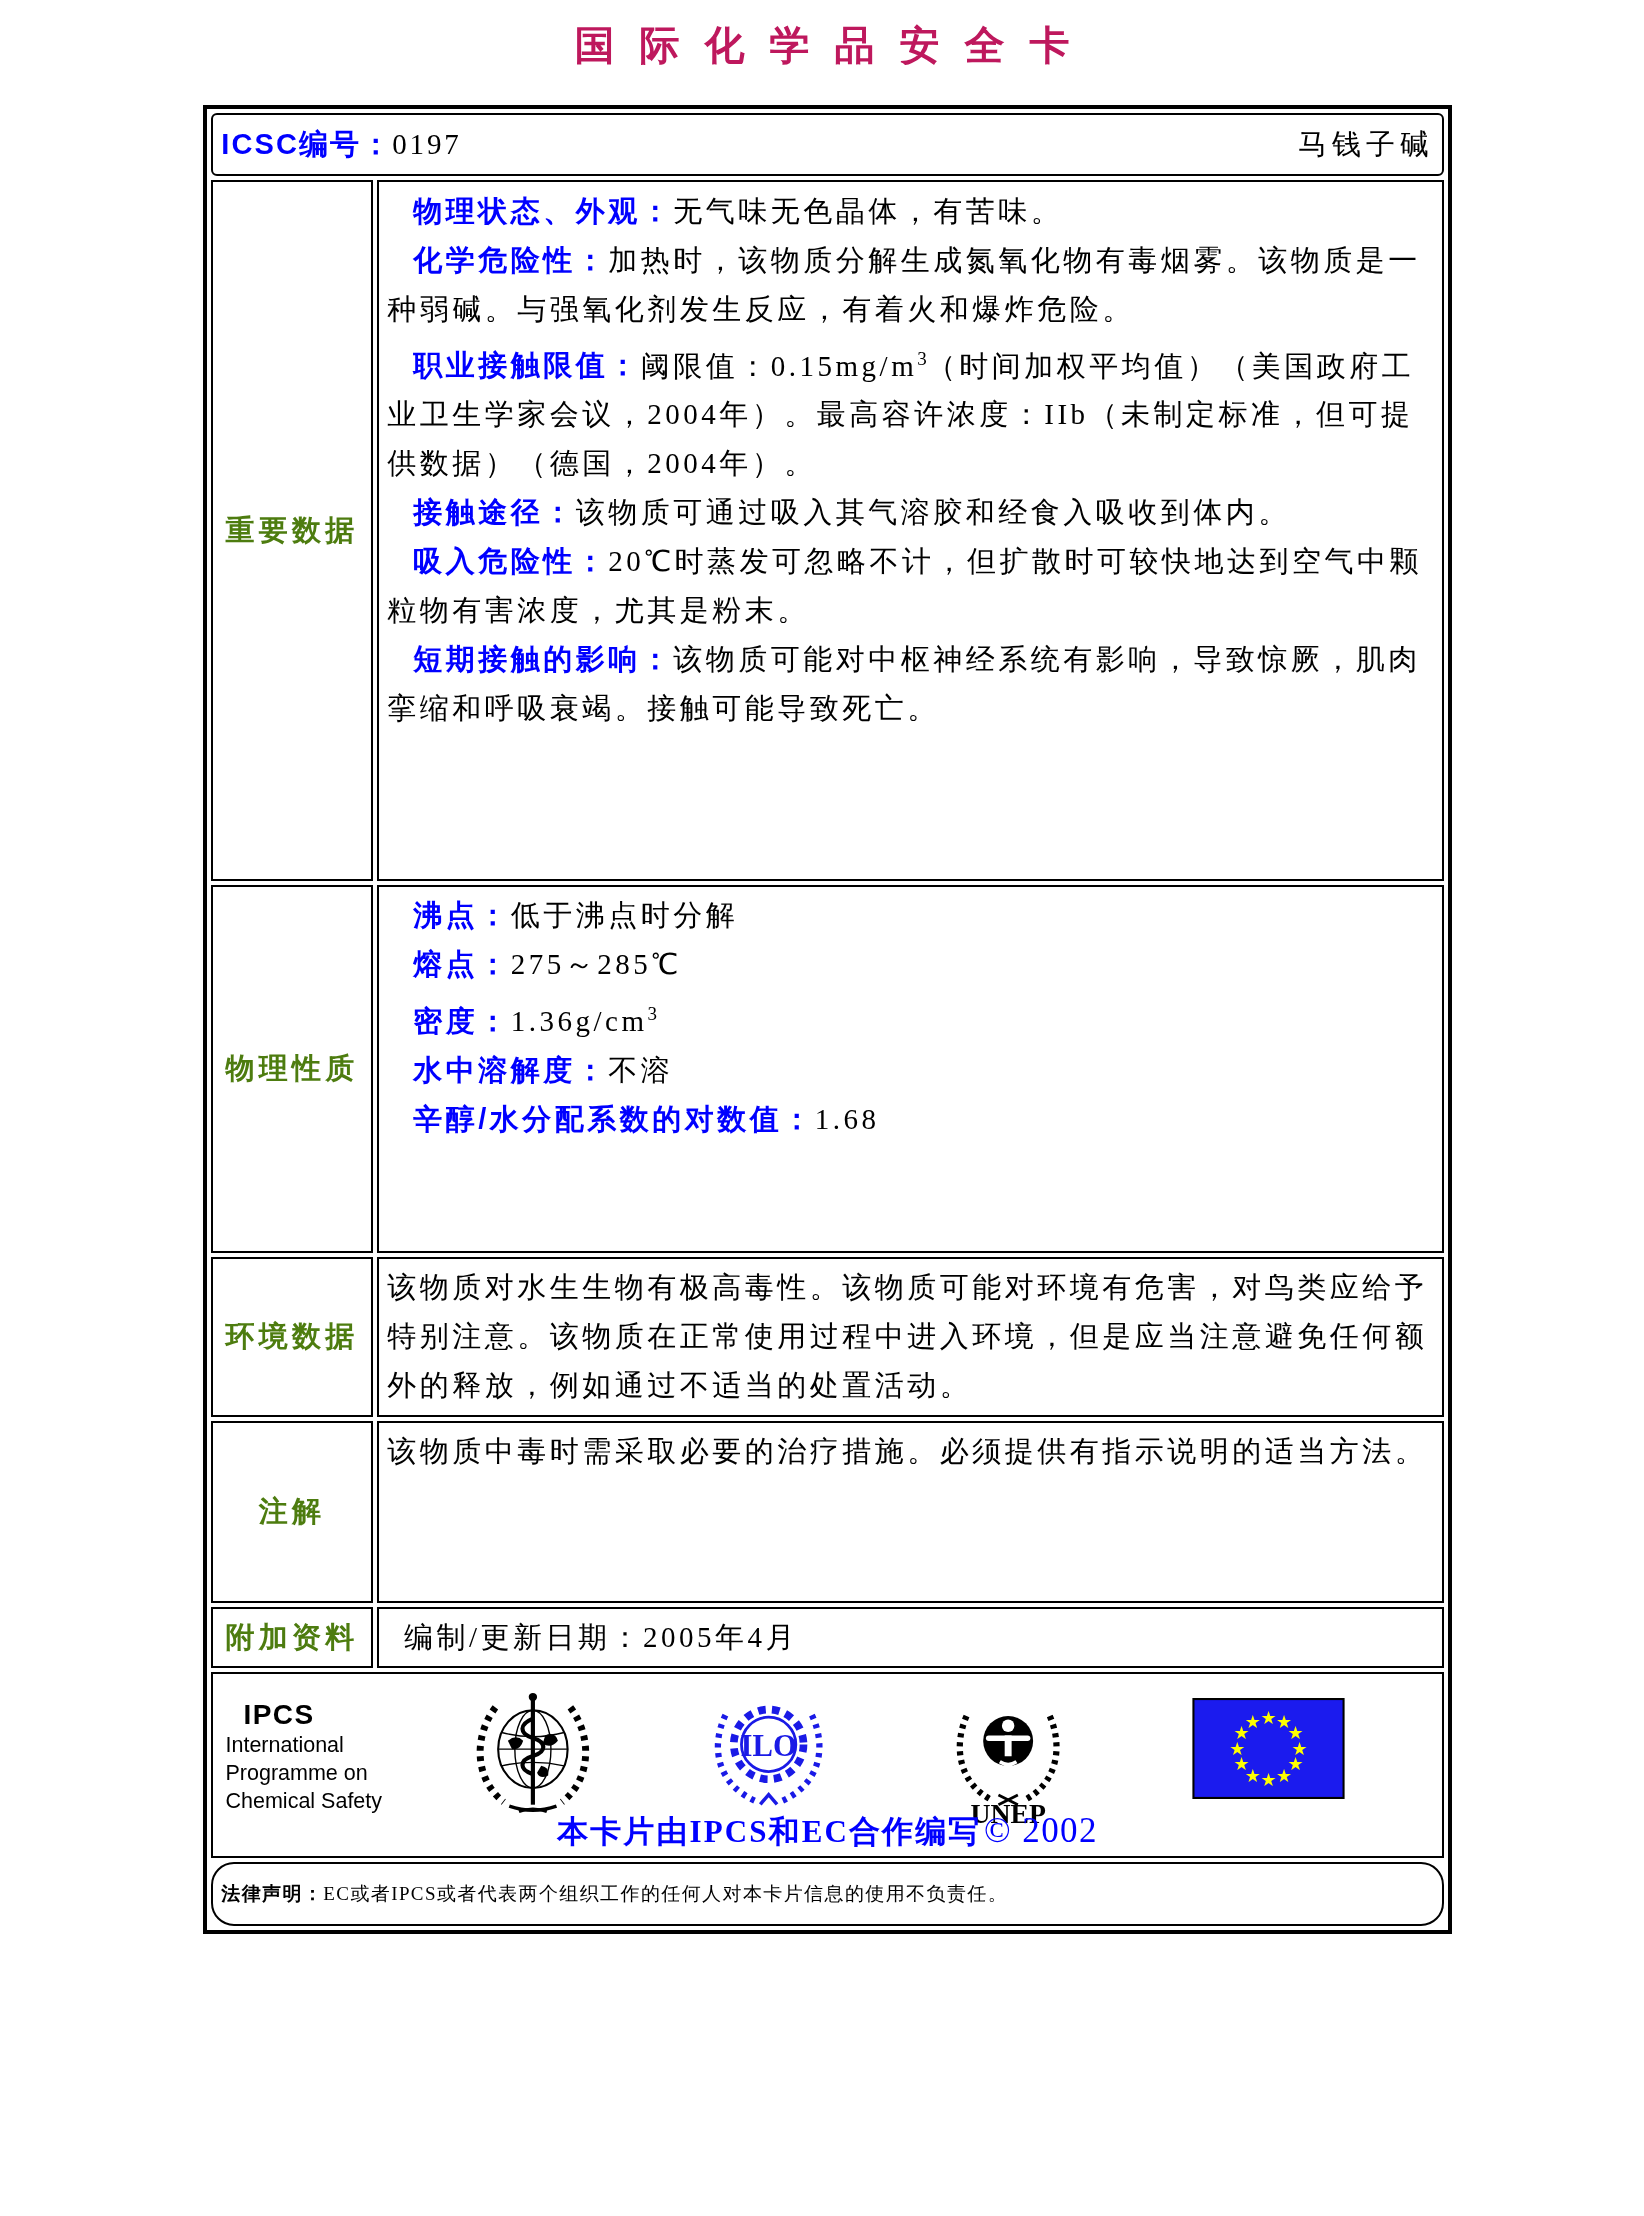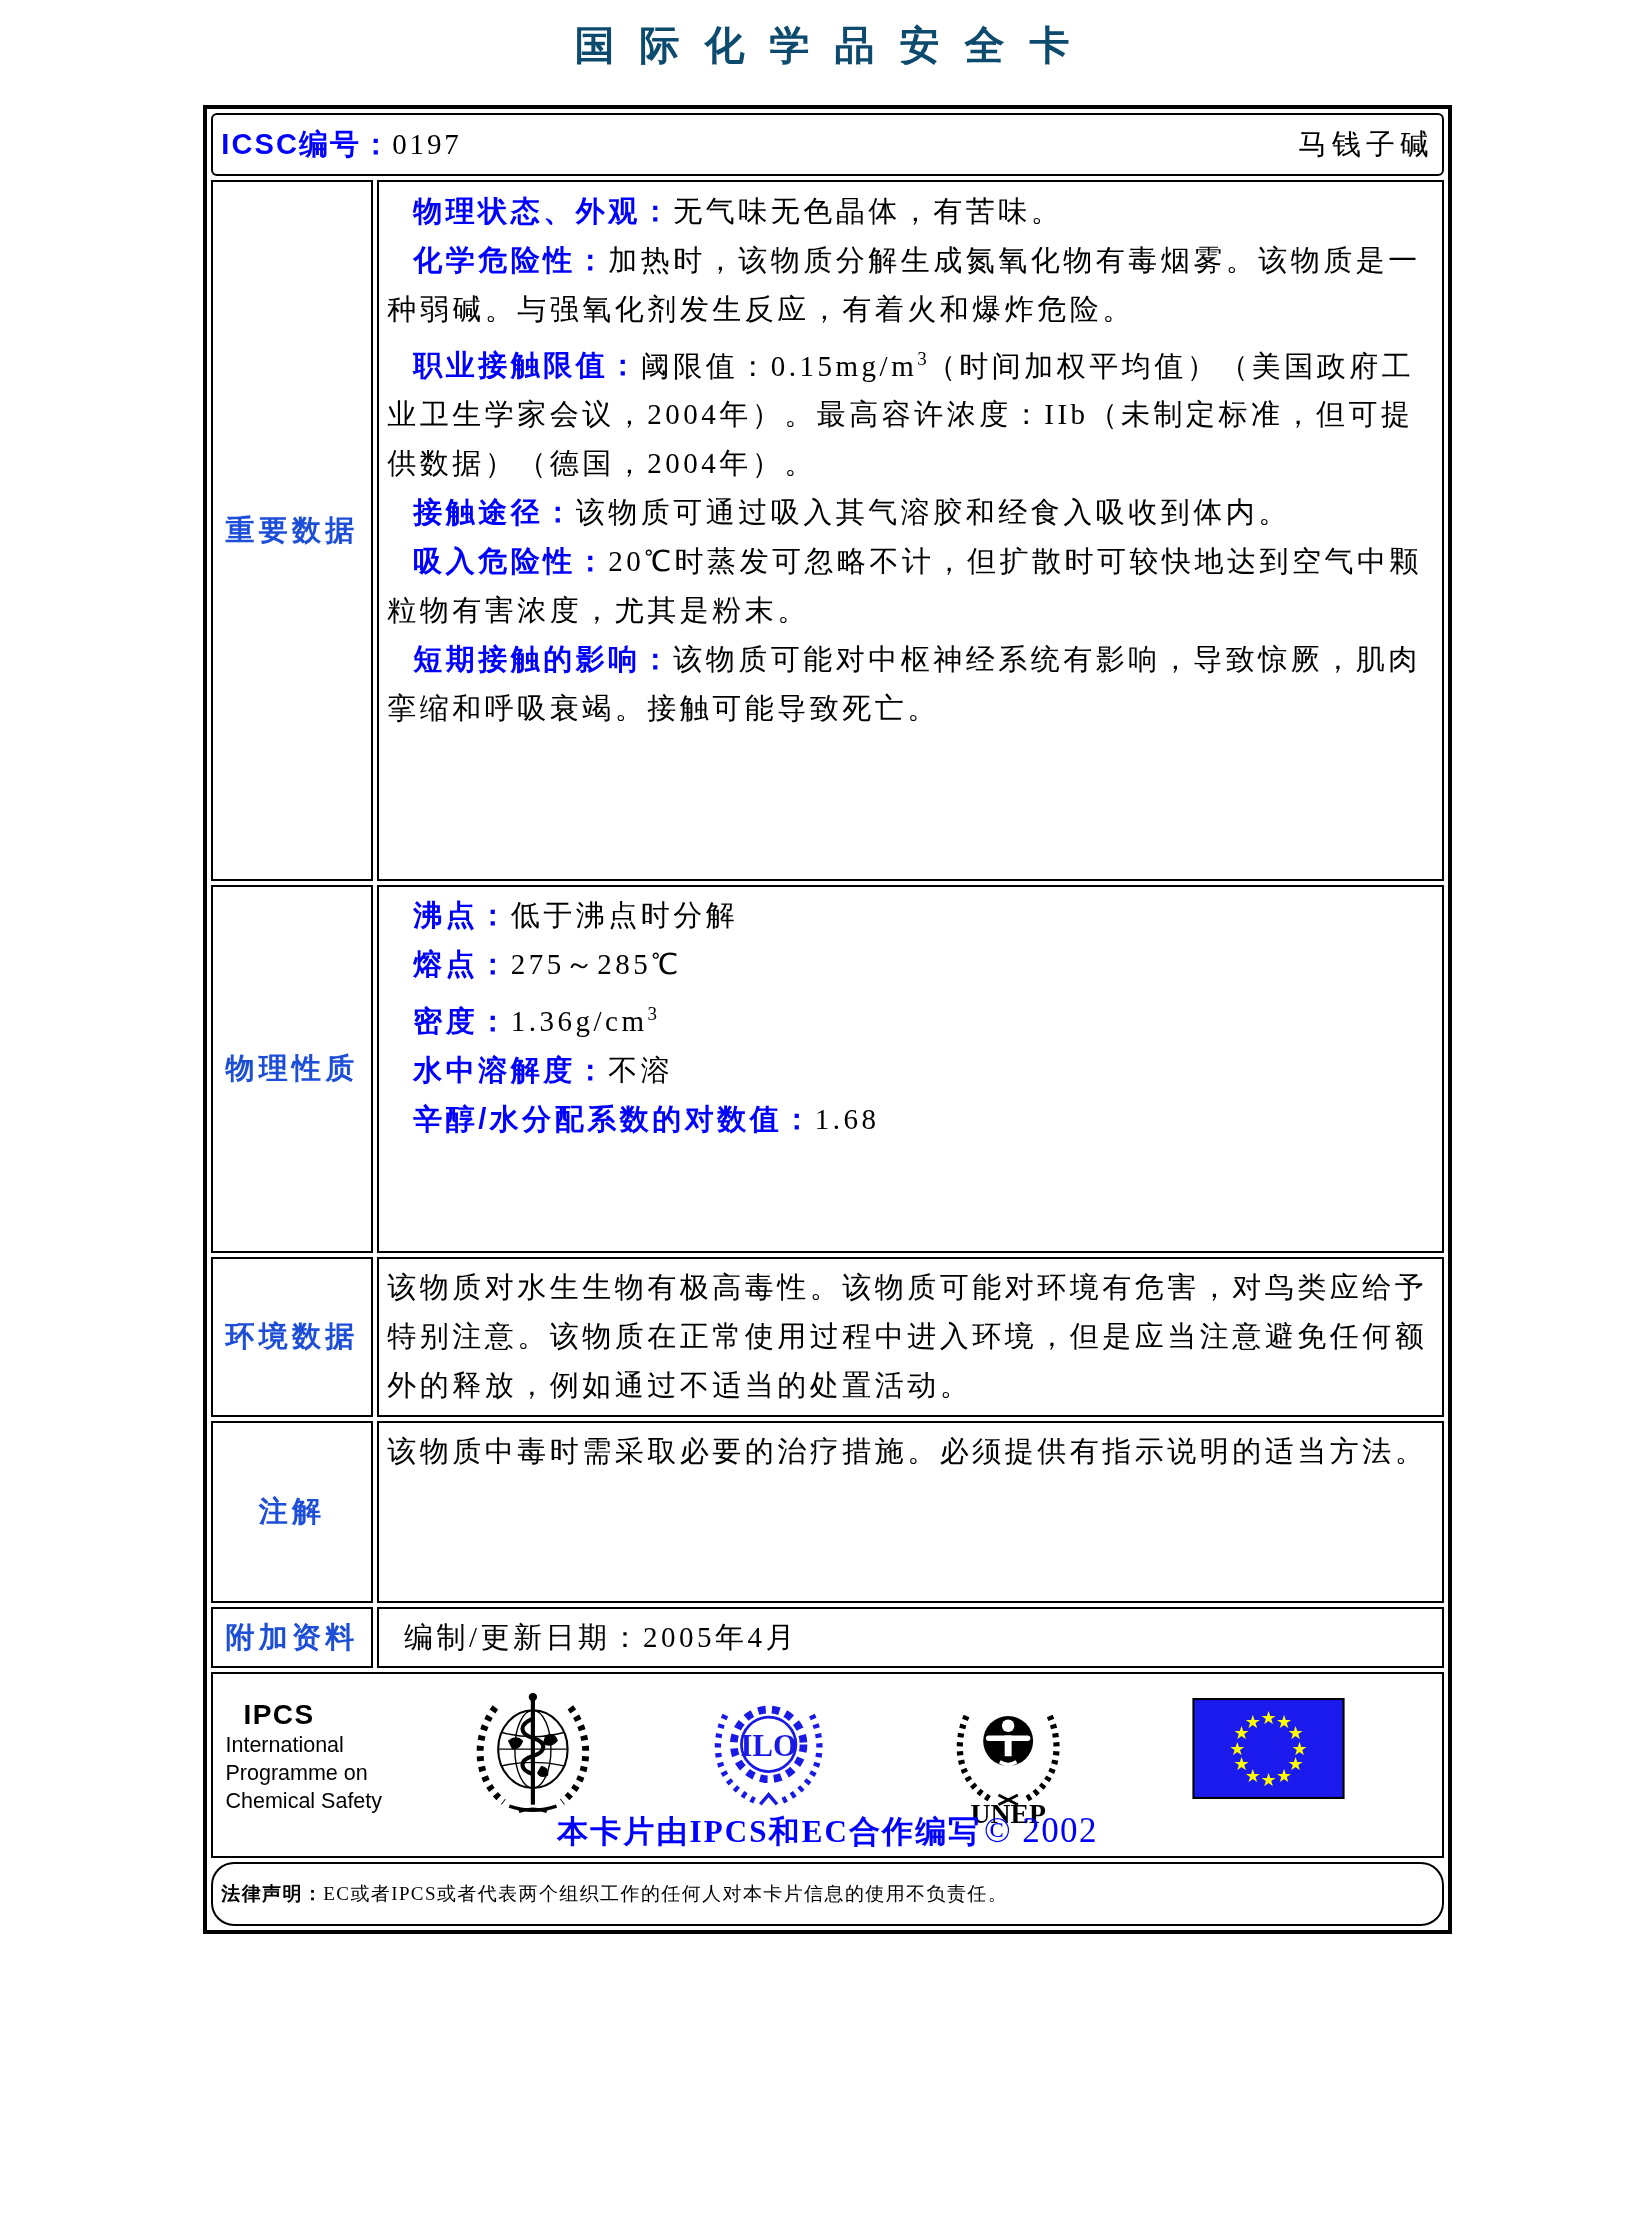--- a/index.html
+++ b/index.html
@@ -1,24 +1,24 @@
 <!DOCTYPE html>
 <html style="font-size:11px"><head>
 <meta charset="utf-8">
 <style>
   html,body{margin:0;padding:0;background:#fff;}
   body{width:1644px;height:2216px;position:relative;font-family:"Liberation Serif",serif;color:#000;}
   .page-title{position:absolute;top:18px;left:0;width:1644px;text-align:center;
-    color:#0c4a6e;font-weight:bold;font-size:40px;letter-spacing:25px;text-indent:25px;
+    color:#be185d;font-weight:bold;font-size:40px;letter-spacing:25px;text-indent:25px;
     font-family:"Liberation Serif",serif;white-space:nowrap;}
   .card{position:absolute;left:203px;top:105px;width:1249px;}
   table.icsc{border-collapse:separate;border-spacing:4.2px;border:4.2px solid #000;width:100%;background:#fff;}
   td{border:2.1px solid #000;vertical-align:top;padding:4.2px 8.3px;box-sizing:content-box;}
   td.label-cell{width:158px;text-align:center;vertical-align:middle;padding:0;
-    color:#1d4ed8;font-family:Liberation Mono, monospace;font-weight:bold;
+    color:#4d7c0f;font-family:Liberation Mono, monospace;font-weight:bold;
     font-size:29px;letter-spacing:4.2px;}
   .header-cell{height:51px;vertical-align:middle;border-radius:6px;}
   .header-flex{display:flex;justify-content:space-between;align-items:center;font-size:29px;}
   .icsc-label{color:#0000ff;font-family:"Liberation Sans",sans-serif;font-weight:bold;letter-spacing:2.1px;}
   .icsc-number{color:#000;letter-spacing:2.8px;}
   .chem-name{color:#000;letter-spacing:4.9px;}
   .content-cell{font-size:29px;line-height:49px;letter-spacing:3.5px;}
   .entry{margin:0;}
   .entry .lbl{color:#0000ff;font-family:"Liberation Sans",sans-serif;font-weight:bold;margin-left:26px;}
   .entry sup{font-size:19px;letter-spacing:0;}

